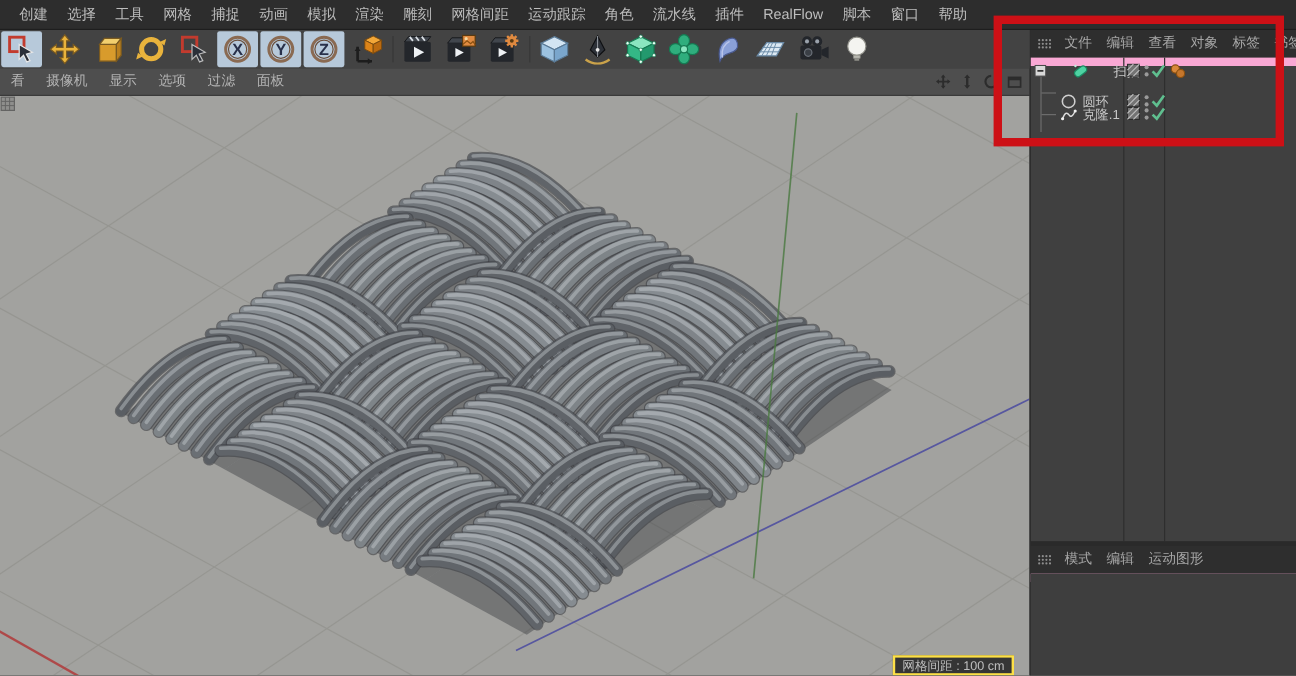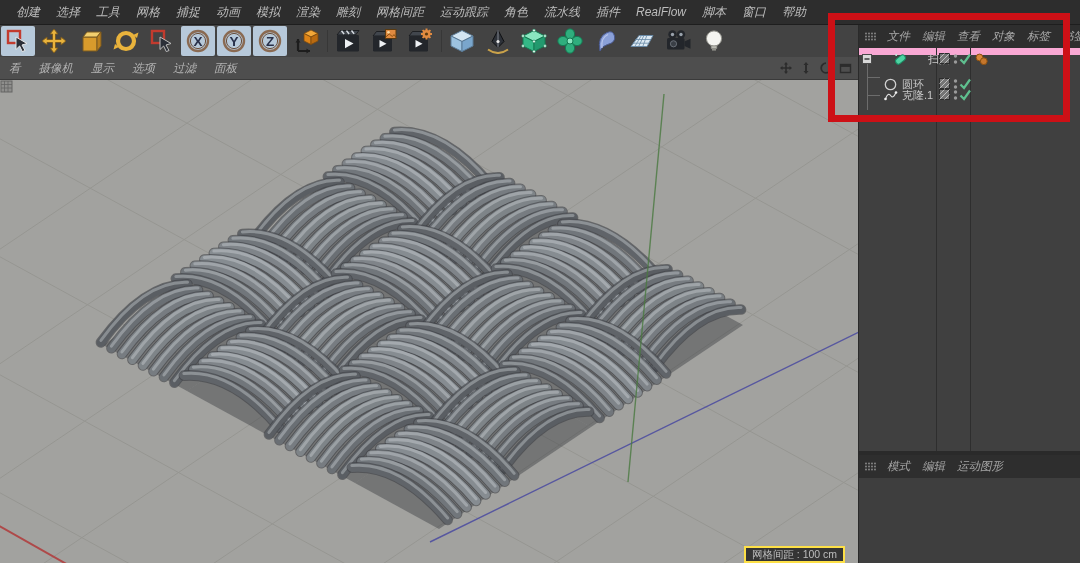--- a/index.html
+++ b/index.html
@@ -3,21 +3,21 @@
 <meta charset="utf-8">
 <style>
   html,body{margin:0;padding:0;}
   body{width:1080px;height:563px;overflow:hidden;position:relative;
        font-family:"Liberation Sans","DejaVu Sans",sans-serif;
        background:#424242;-webkit-font-smoothing:antialiased;}
   
   #menubar{position:absolute;left:0;top:0;width:1080px;height:25px;background:#2d2d2d;
            display:flex;align-items:center;padding-left:8px;box-sizing:border-box;
            border-bottom:1px solid #1e1e1e;z-index:5;}
-  .menu-item{color:#bdbdbd;font-size:12px;padding:0 8px;line-height:25px;white-space:nowrap;cursor:default;font-style:italic;}
+  .menu-item{color:#bdbdbd;font-size:12px;padding:0 8px;line-height:25px;white-space:nowrap;cursor:default;}
   
   #toolbar{position:absolute;left:0;top:25px;width:858px;height:32px;background:#434343;
            display:flex;align-items:center;z-index:4;}
   .tbtn{width:34px;height:30px;margin:0 1px;display:flex;align-items:center;justify-content:center;
         border-radius:2px;position:relative;flex:0 0 auto;}
   .tbtn.active{background:#b7c9da;}
   .tbtn svg{width:26px;height:26px;display:block;}
   .tsep{width:6px;height:30px;flex:0 0 auto;}
   .tsep:after{content:"";display:block;width:1px;height:22px;margin:4px auto;background:#373737;}
   

